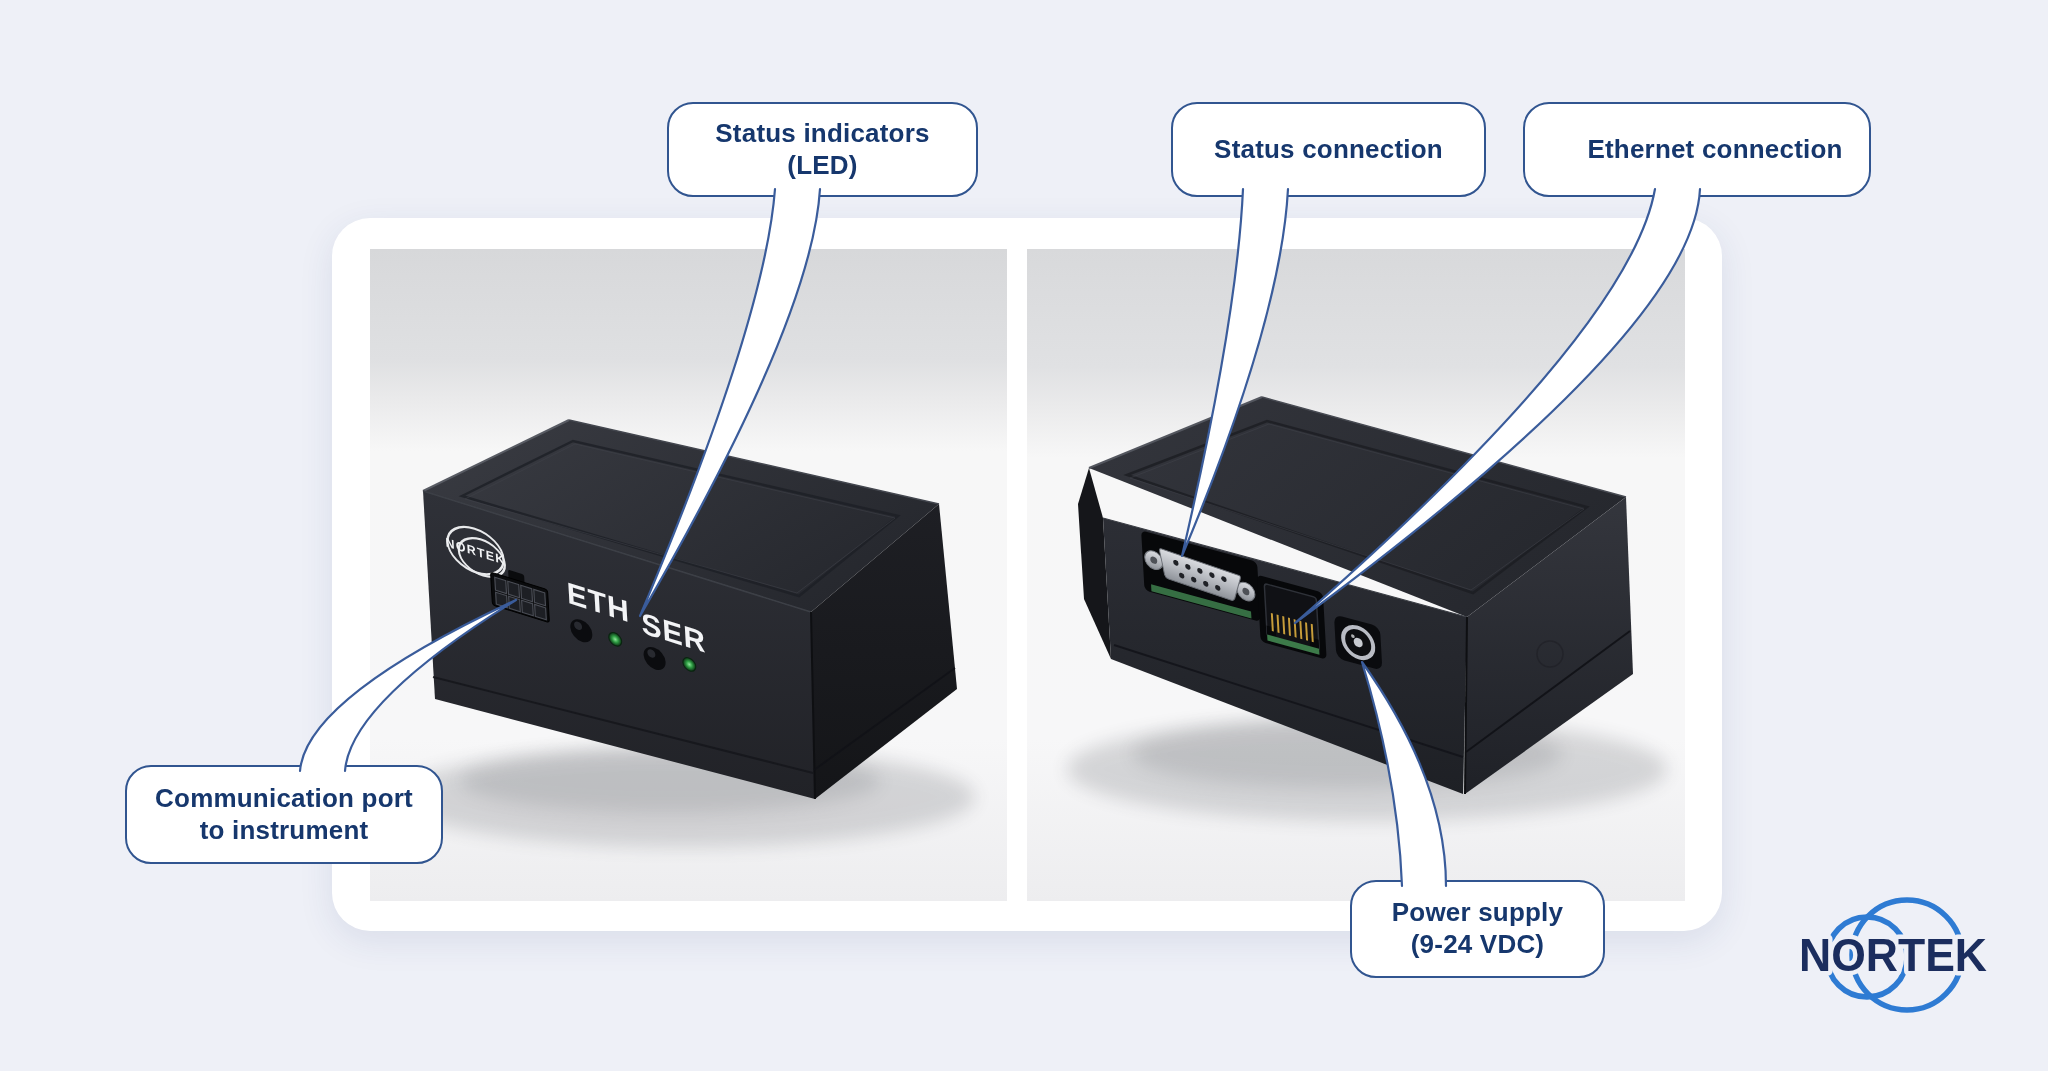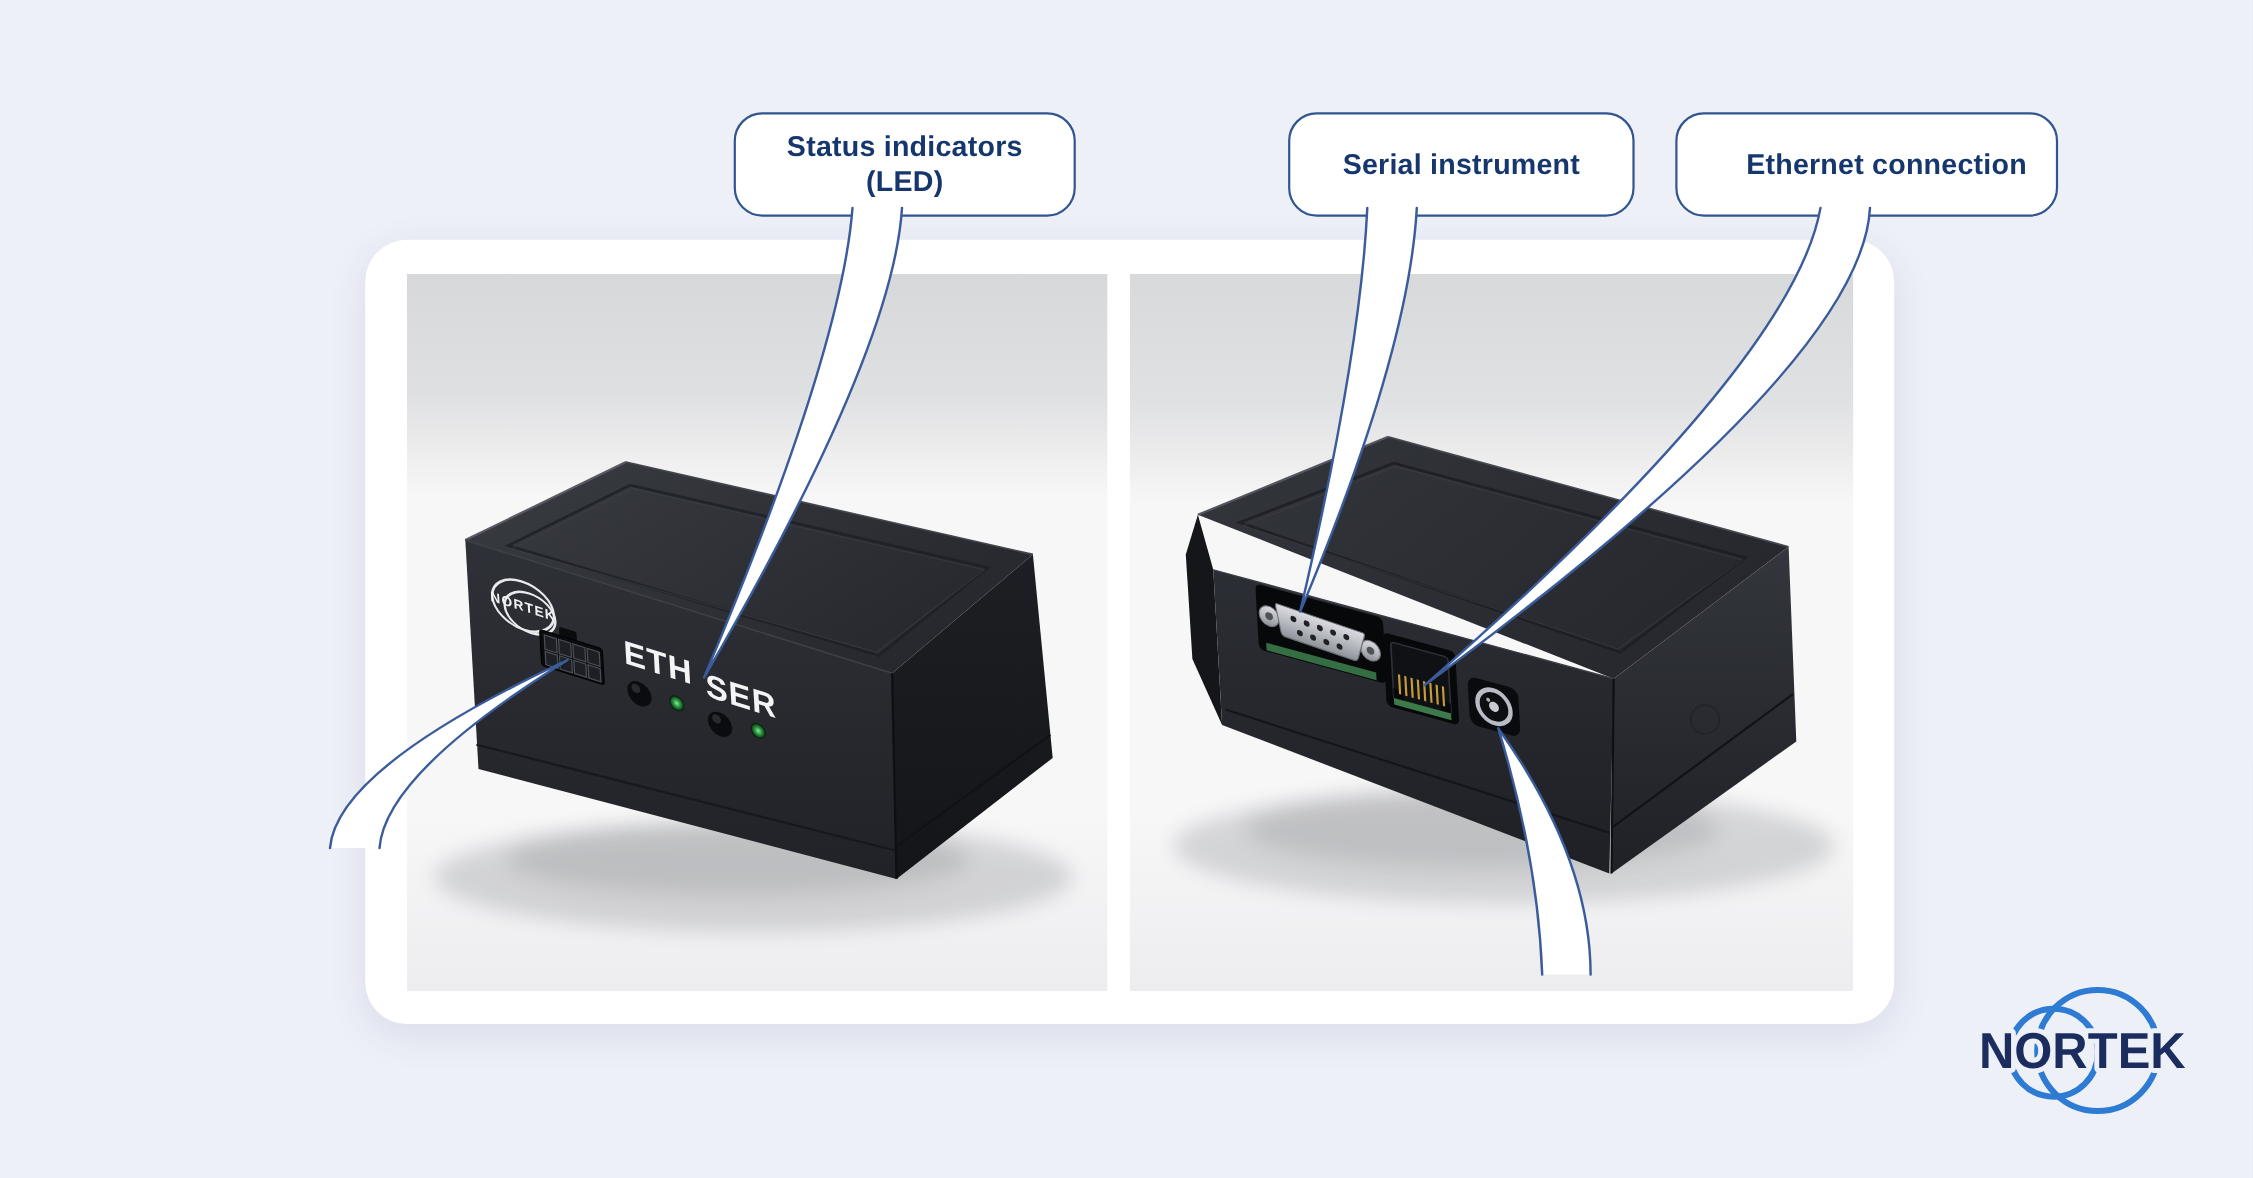--- a/index.html
+++ b/index.html
@@ -206,24 +206,32 @@
         </g>
       </g>
     </svg>
   </div>
 
   <div class="callout co-status">
     <span>Status indicators
 (LED)</span>
   </div>
   <div class="callout co-serial">
-    <span>Serial instrument</span>
+    <span>Status connection</span>
   </div>
   <div class="callout co-ethernet">
     <span>Ethernet connection</span>
+  </div>
+  <div class="callout co-comm">
+    <span>Communication port
+to instrument</span>
+  </div>
+  <div class="callout co-power">
+    <span>Power supply
+(9-24 VDC)</span>
   </div>
 
   <svg class="overlay" viewBox="0 0 2048 1071">
     <g fill="#ffffff" stroke="#3a5c9b" stroke-width="2.2" stroke-linejoin="round" stroke-linecap="round">
       <path d="M775,189 Q765,320 640,616 Q812,320 820,189"></path>
       <path d="M1243,189 Q1237,320 1182,556 Q1281,320 1288,189"></path>
       <path d="M1655,189 Q1630,330 1295,623 Q1693,330 1700,189"></path>
       <path d="M300,771 Q306,698 516,600 Q350,703 345,771"></path>
       <path d="M1402,886 Q1398,780 1362,662 Q1446,780 1446,886"></path>
     </g>

